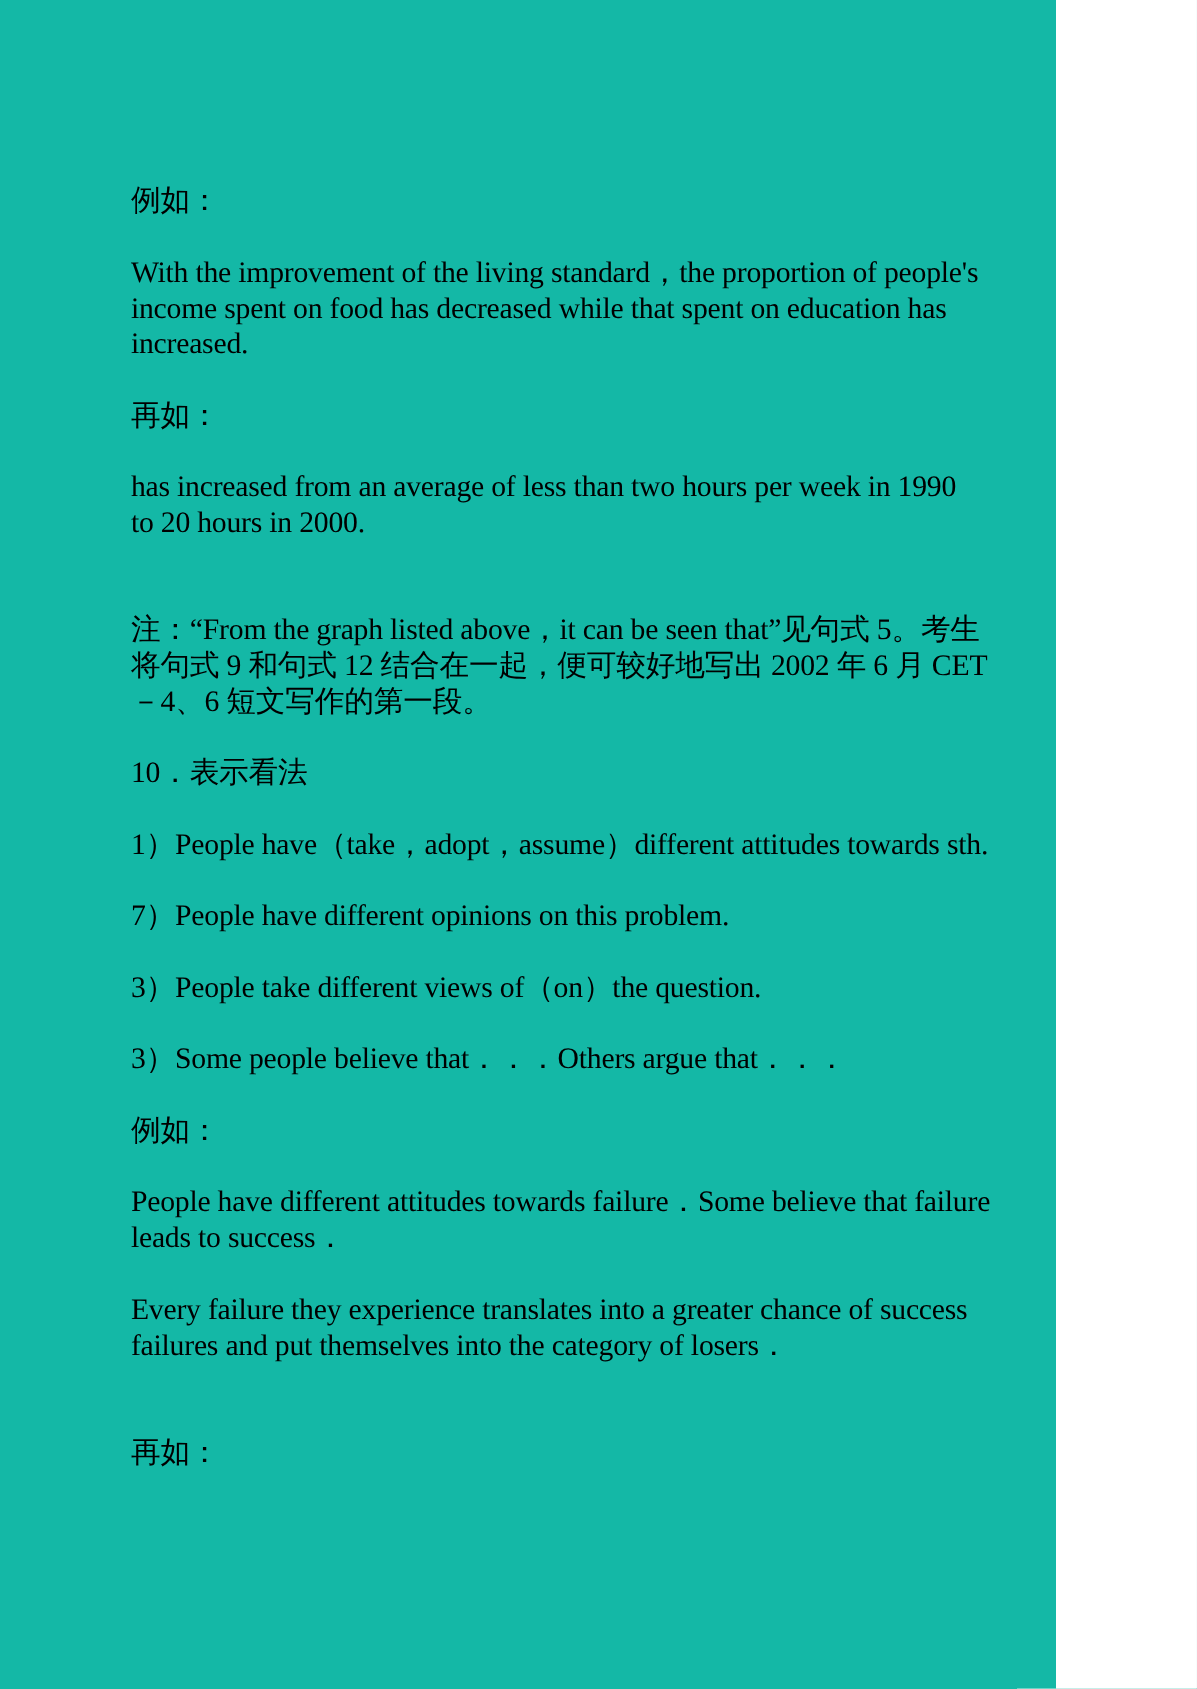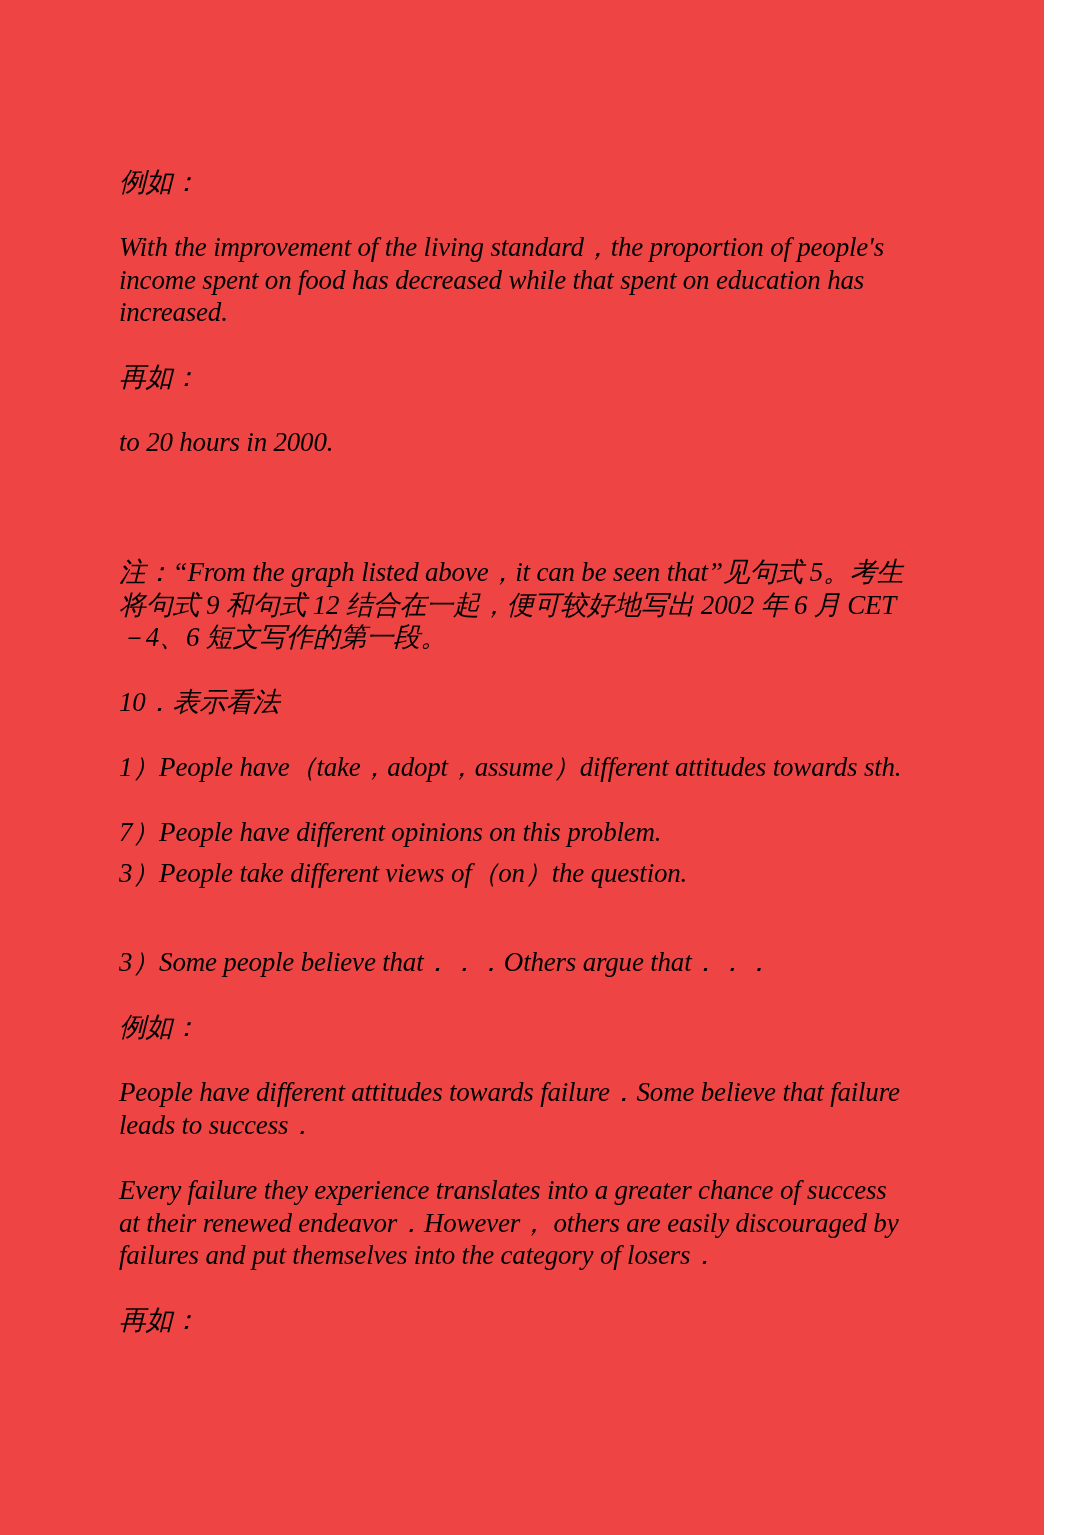--- a/index.html
+++ b/index.html
@@ -12,24 +12,23 @@
       height: 1535px;
       position: relative;
       overflow: hidden;
       font-family: "Liberation Serif", "DejaVu Serif", serif;
       color: #000000;
     }
     .page {
       position: absolute;
       left: 0;
       top: 0;
-      width: 1044px;
+      width: 960px;
       height: 1535px;
-      background: #ef4444;
-      font-style: italic;
+      background: #14b8a6;
     }
     .para {
       position: absolute;
       left: 119px;
       width: 860px;
       font-size: 27px;
       line-height: 32.5px;
       letter-spacing: -0.2px;
       white-space: normal;
     }
@@ -51,20 +50,21 @@
     <span class="line">With the improvement of the living standard，the proportion of people's</span>
     <span class="line">income spent on food has decreased while that spent on education has</span>
     <span class="line">increased.</span>
   </div>
 
   <div class="para" style="top:361px">
     <span class="line">再如：</span>
   </div>
 
   <div class="para" style="top:426px">
+    <span class="line">has increased from an average of less than two hours per week in 1990</span>
     <span class="line">to 20 hours in 2000.</span>
   </div>
 
   <div class="para" style="top:556px">
     <span class="line">注：“From the graph listed above，it can be seen that”见句式 5。考生</span>
     <span class="line">将句式 9 和句式 12 结合在一起，便可较好地写出 2002 年 6 月 CET</span>
     <span class="line">－4、6 短文写作的第一段。</span>
   </div>
 
   <div class="para" style="top:686px">
@@ -72,40 +72,39 @@
   </div>
 
   <div class="para" style="top:751px">
     <span class="line">1）People have（take，adopt，assume）different attitudes towards sth.</span>
   </div>
 
   <div class="para" style="top:816px">
     <span class="line">7）People have different opinions on this problem.</span>
   </div>
 
-  <div class="para" style="top:857px">
+  <div class="para" style="top:881px">
     <span class="line">3）People take different views of（on）the question.</span>
   </div>
 
   <div class="para" style="top:946px">
     <span class="line">3）Some people believe that．．．Others argue that．．．</span>
   </div>
 
   <div class="para" style="top:1011px">
     <span class="line">例如：</span>
   </div>
 
   <div class="para" style="top:1076px">
     <span class="line">People have different attitudes towards failure．Some believe that failure</span>
     <span class="line">leads to success．</span>
   </div>
 
   <div class="para" style="top:1174px">
     <span class="line">Every failure they experience translates into a greater chance of success</span>
-    <span class="line">at their renewed endeavor．However， others are easily discouraged by</span>
     <span class="line">failures and put themselves into the category of losers．</span>
   </div>
 
   <div class="para" style="top:1304px">
     <span class="line">再如：</span>
   </div>
 
 </div>
 
 </body></html>

